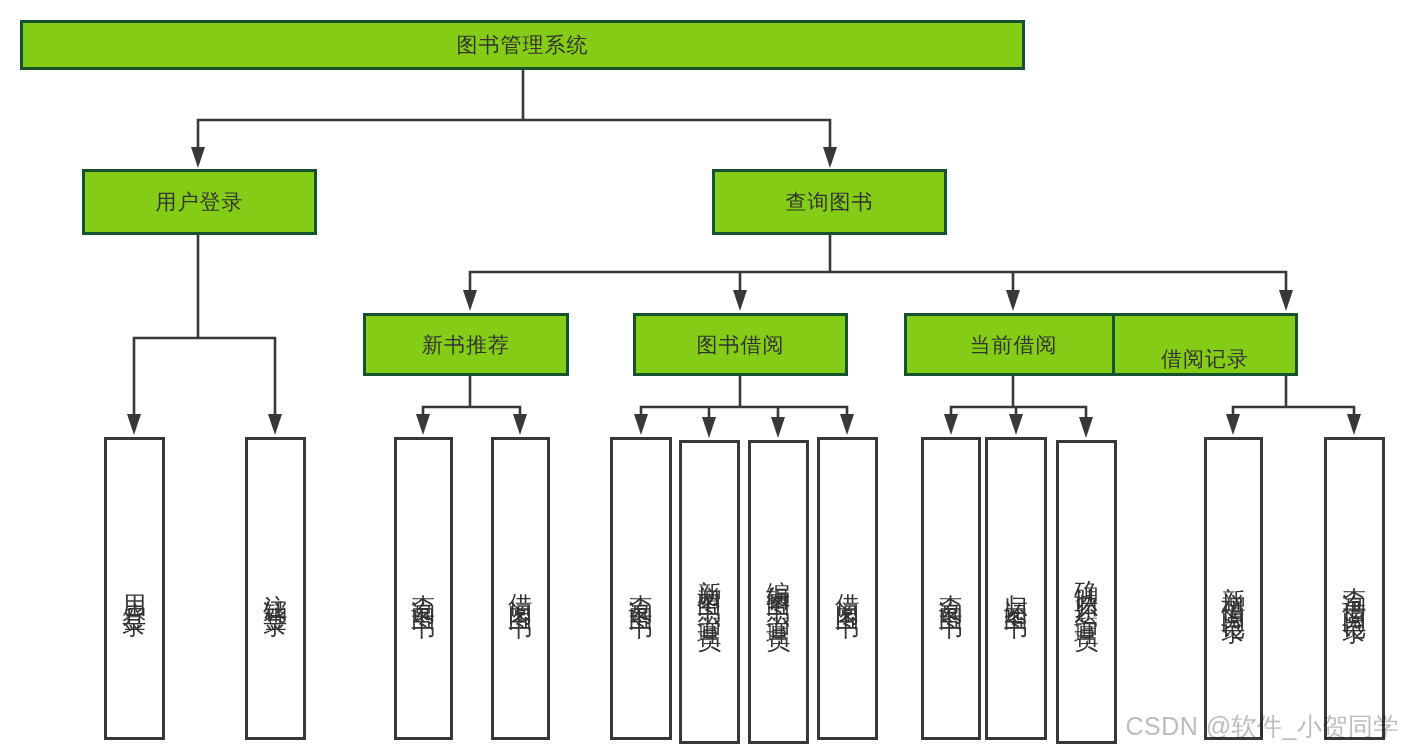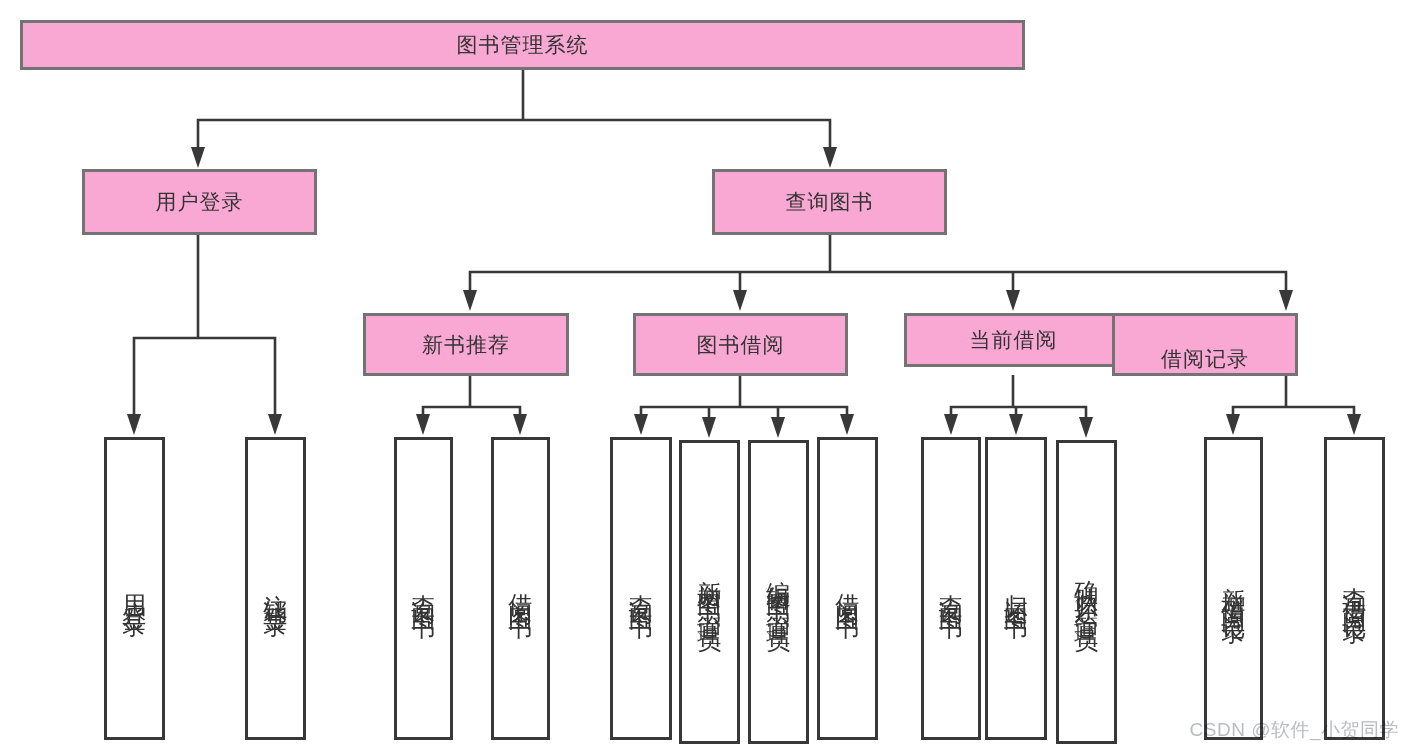--- a/index.html
+++ b/index.html
@@ -20,22 +20,22 @@
     position: absolute;
     left: 0;
     top: 0;
     width: 1405px;
     height: 747px;
     pointer-events: none;
   }
   .hbox {
     position: absolute;
     box-sizing: border-box;
-    border: 3px solid #737373;
-    background: #f9a8d4;
+    border: 3px solid #14532d;
+    background: #84cc16;
     display: flex;
     align-items: center;
     justify-content: center;
     font-size: 21px;
     letter-spacing: 1px;
     color: #333333;
     white-space: nowrap;
   }
   .vbox {
     position: absolute;
@@ -49,21 +49,21 @@
     text-orientation: mixed;
     font-size: 24px;
     letter-spacing: 7px;
     color: #333333;
     line-height: 1.15;
   }
   #watermark {
     position: absolute;
     right: 6px;
     bottom: 4px;
-    font-size: 19px;
+    font-size: 25px;
     color: #b9bcc2;
     mix-blend-mode: multiply;
     letter-spacing: 0.5px;
     white-space: nowrap;
   }
 </style>
 </head>
 <body>
 
 <div id="stage">
@@ -111,21 +111,21 @@
   <div class="hbox" style="left:712px; top:169px; width:235px; height:66px;">
     <span>查询图书</span>
   </div>
 
   <div class="hbox" style="left:363px; top:313px; width:206px; height:63px;">
     <span>新书推荐</span>
   </div>
   <div class="hbox" style="left:633px; top:313px; width:215px; height:63px;">
     <span>图书借阅</span>
   </div>
-  <div class="hbox" style="left:904px; top:313px; width:219px; height:54px;">
+  <div class="hbox" style="left:904px; top:313px; width:219px; height:63px;">
     <span>当前借阅</span>
   </div>
   <div class="hbox" style="left:1112px; top:313px; width:186px; height:63px;align-items:flex-end;">
     <span>借阅记录</span>
   </div>
 
   <div class="vbox" style="left:104px; top:437px; width:61px; height:303px;">
     <span>用户登录</span>
   </div>
   <div class="vbox" style="left:245px; top:437px; width:61px; height:303px;">

